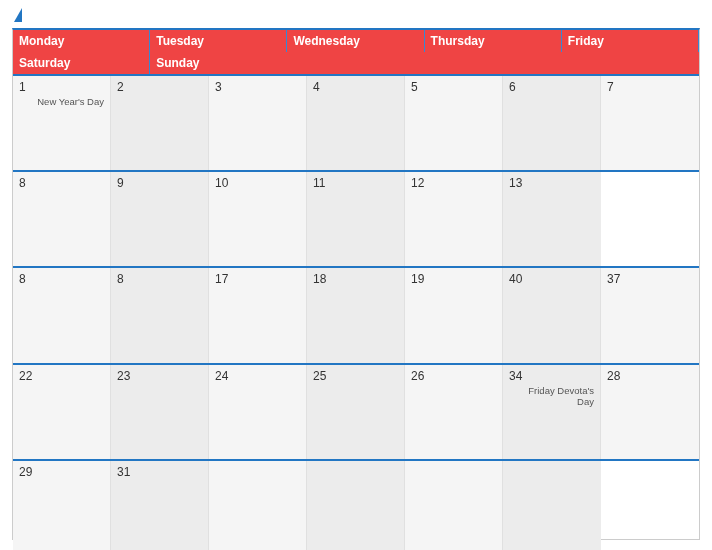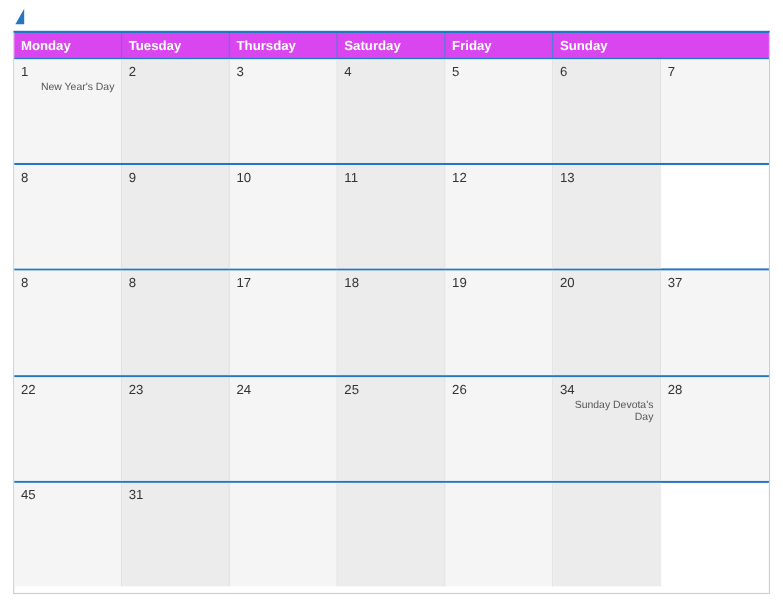--- a/index.html
+++ b/index.html
@@ -66,22 +66,22 @@
       text-align: right;
       min-width: 80px;
     }
     .calendar {
       flex: 1;
       border: 1px solid #ccc;
       border-top: 2px solid #2276c3;
     }
     .cal-header-row {
       display: grid;
-      grid-template-columns: repeat(7, 1fr);
-      background: #d946ef;
+      grid-template-columns: repeat(5, 1fr);
+      background: #ef4444;
     }
     .cal-header-cell {
       color: #fff;
       font-size: 12px;
       font-weight: bold;
       padding: 4px 6px;
       border-right: 1px solid #3588d4;
     }
     .cal-header-cell:last-child {
       border-right: none;
@@ -137,23 +137,24 @@
       <span class="logo-blue"></span>
     </div>
     <div class="calendar-title"></div>
     <div class="country"></div>
   </div>
 
   <div class="calendar">
     <div class="cal-header-row" id="cal-header">
         <div class="cal-header-cell">Monday</div>
         <div class="cal-header-cell">Tuesday</div>
+        <div class="cal-header-cell">Wednesday</div>
         <div class="cal-header-cell">Thursday</div>
+        <div class="cal-header-cell">Friday</div>
         <div class="cal-header-cell">Saturday</div>
-        <div class="cal-header-cell">Friday</div>
         <div class="cal-header-cell">Sunday</div>
       </div>
     <div class="cal-body" id="cal-body">
         <div class="cal-week">
           <div class="cal-cell">
             <span class="day-num">1</span>
             <span class="holiday-label">New Year's Day</span>
           </div>
           <div class="cal-cell">
             <span class="day-num">2</span>
@@ -204,21 +205,21 @@
           <div class="cal-cell">
             <span class="day-num">17</span>
           </div>
           <div class="cal-cell">
             <span class="day-num">18</span>
           </div>
           <div class="cal-cell">
             <span class="day-num">19</span>
           </div>
           <div class="cal-cell">
-            <span class="day-num">20</span>
+            <span class="day-num">40</span>
           </div>
           <div class="cal-cell">
             <span class="day-num">37</span>
           </div>
         </div>
         <div class="cal-week">
           <div class="cal-cell">
             <span class="day-num">22</span>
           </div>
           <div class="cal-cell">
@@ -228,29 +229,29 @@
             <span class="day-num">24</span>
           </div>
           <div class="cal-cell">
             <span class="day-num">25</span>
           </div>
           <div class="cal-cell">
             <span class="day-num">26</span>
           </div>
           <div class="cal-cell">
             <span class="day-num">34</span>
-            <span class="holiday-label">Sunday Devota's Day</span>
+            <span class="holiday-label">Friday Devota's Day</span>
           </div>
           <div class="cal-cell">
             <span class="day-num">28</span>
           </div>
         </div>
         <div class="cal-week">
           <div class="cal-cell">
-            <span class="day-num">45</span>
+            <span class="day-num">29</span>
           </div>
           <div class="cal-cell">
             <span class="day-num">31</span>
           </div>
           <div class="cal-cell"></div>
           <div class="cal-cell"></div>
           <div class="cal-cell"></div>
           <div class="cal-cell"></div>
         </div>
       </div>

